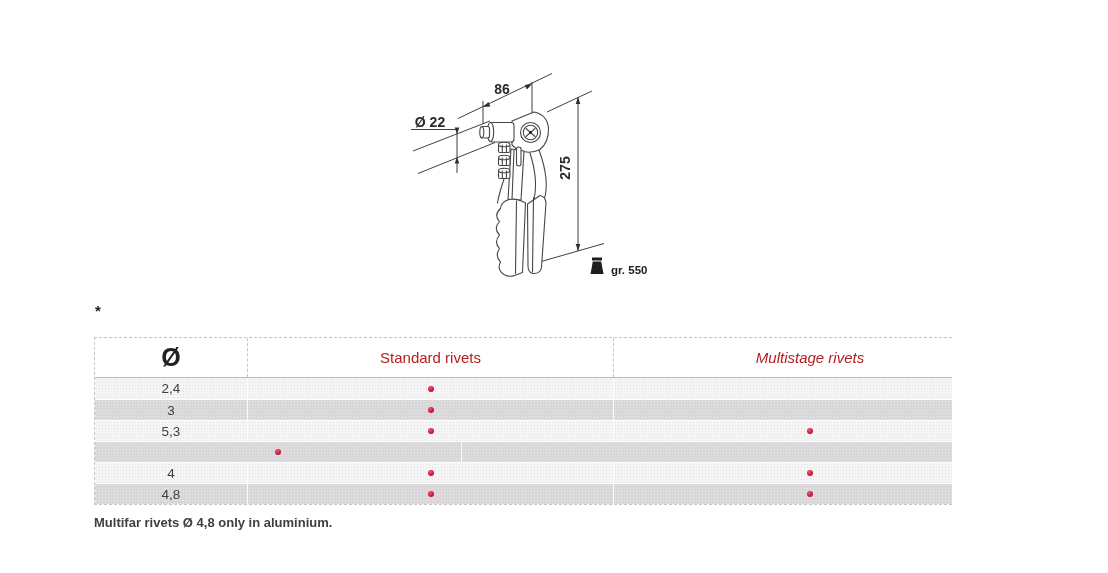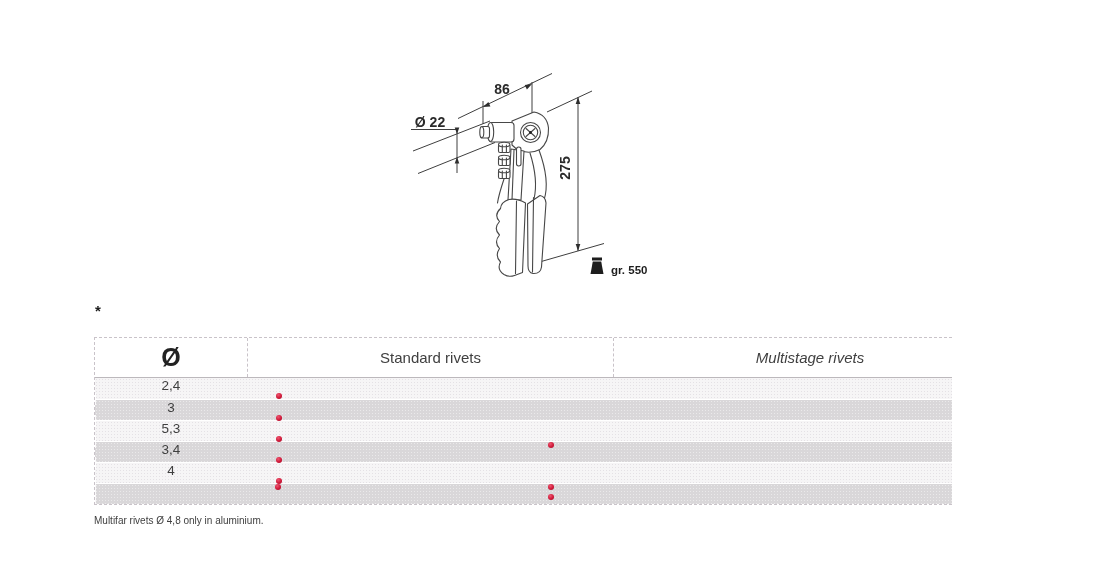--- a/index.html
+++ b/index.html
@@ -20,44 +20,44 @@
   .drawing .solid   { fill:#1d1d1d; stroke:none; }
 
   
   .note-marker { position:absolute; left:95px; top:302px; font-size:15px; font-weight:700; color:#1c1c1c; }
 
   
   .spec-table { position:absolute; left:94px; top:337px; width:913px;
                 border:1px dashed #c9c3c9; background:#fff; }
   .thead { display:flex; height:40px; border-bottom:1px solid #bcb8bc; background:#fff; }
   .th { display:flex; align-items:center; justify-content:center;
-        font-size:15px; color:#404040; }
+        font-size:15px; color:#b91c1c; }
   .th + .th { border-left:1px dashed #c9c3c9; }
   .col-d { width:152px; }
   .col-s { width:366px; }
   .col-m { flex:1;font-style:italic; }
   .th.col-d { font-size:25px; font-weight:600; color:#222; }
 
-  .tr { display:flex; height:21px;flex-direction:column; }
+  .tr { display:flex; height:21px; }
   .tr + .tr { border-top:1px solid #ffffff; }
   .td { display:flex; align-items:center; justify-content:center;
         font-size:13.5px; color:#3f3f3f; }
   .td + .td { border-left:1px solid rgba(255,255,255,0.85); }
   .tr.light { background-color:#f6f5f6;
               background-image:radial-gradient(rgba(185,180,188,0.30) 1px, transparent 1px);
               background-size:3px 3px; }
   .tr.dark  { background-color:#d9d7d9;
               background-image:radial-gradient(rgba(255,255,255,0.45) 1px, transparent 1px);
               background-size:3px 3px; }
 
   .dot { width:6px; height:6px; border-radius:50%;
          background:radial-gradient(circle at 38% 32%, #ef5570 0%, #cf1838 55%, #9c0c26 100%); }
 
   
-  .footnote { position:absolute; left:94px; top:515px; font-size:10px; color:#3f3f3f; }
+  .footnote { position:absolute; left:94px; top:515px; font-size:13px; color:#3f3f3f;font-weight:bold; }
 </style>
 </head>
 <body>
 
 <div class="page">
 
   <svg class="drawing" viewBox="398 63 285 228">
 
     <g>
 
@@ -164,38 +164,38 @@
     <div class="tr light">
       <div class="td col-d">5,3</div>
       <div class="td col-s">
           <span class="dot"></span>
         </div>
       <div class="td col-m">
           <span class="dot"></span>
         </div>
     </div>
     <div class="tr dark">
-      <div class="td col-d">3,4</div>
       <div class="td col-s">
           <span class="dot"></span>
         </div>
       <div class="td col-m">
           <span class="dot" style="visibility: hidden;"></span>
         </div>
     </div>
     <div class="tr light">
       <div class="td col-d">4</div>
       <div class="td col-s">
           <span class="dot"></span>
         </div>
       <div class="td col-m">
           <span class="dot"></span>
         </div>
     </div>
     <div class="tr dark">
+      <div class="td col-d">4,8</div>
       <div class="td col-s">
           <span class="dot"></span>
         </div>
       <div class="td col-m">
           <span class="dot"></span>
         </div>
     </div>
   </div>
 
   <div class="footnote">Multifar rivets Ø 4,8 only in aluminium.</div>

